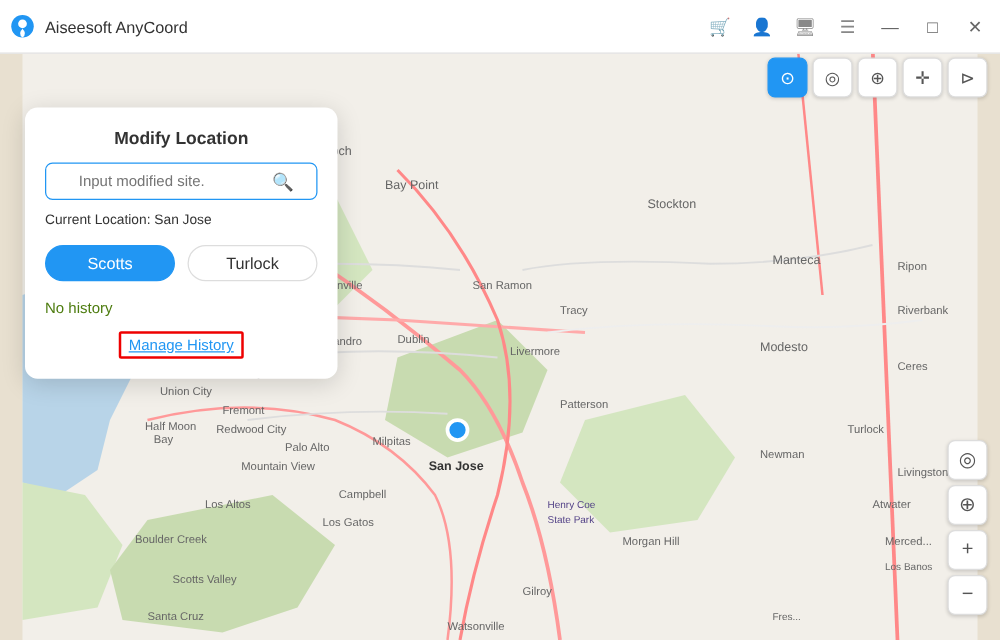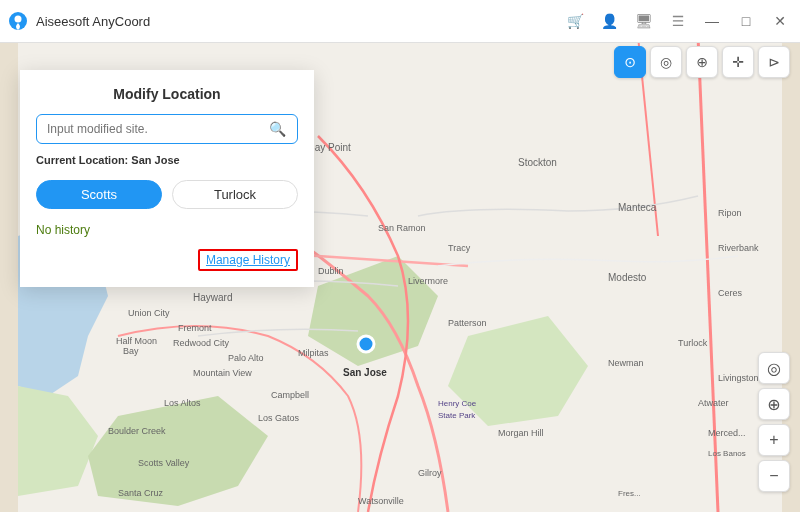--- a/index.html
+++ b/index.html
@@ -42,51 +42,51 @@
       display: flex; flex-direction: column; gap: 4px; z-index: 50;
     }
     .map-ctrl-btn {
       width: 32px; height: 32px; background: #fff; border-radius: 6px;
       border: 1px solid #ddd; display: flex; align-items: center; justify-content: center;
       cursor: pointer; font-size: 16px; color: #555; box-shadow: 0 1px 3px rgba(0,0,0,0.15);
     }
 
     
     #modify-panel {
-      position: absolute; top: 34px; left: 20px;
-      background: #fff; border-radius: 0; padding: 16px;
-      width: 294px; box-shadow: 0 4px 20px rgba(0,0,0,0.15); z-index: 200;
+      position: absolute; top: 50px; left: 20px;
+      background: #fff; border-radius: 10px; padding: 16px;
+      width: 250px; box-shadow: 0 4px 20px rgba(0,0,0,0.15); z-index: 200;
     }
     #modify-panel .panel-title {
       text-align: center; font-size: 14px; font-weight: 600; color: #333; margin-bottom: 12px;
     }
     #search-input-wrapper {
       display: flex; align-items: center; border: 1.5px solid #2196F3;
-      border-radius: 6px; padding: 6px 10px; margin-bottom: 10px; background: #fff; gap: 40px;
+      border-radius: 6px; padding: 6px 26px; margin-bottom: 10px; background: #fff;
     }
     #search-input-wrapper input {
       border: none; outline: none; flex: 1; font-size: 12px; color: #999;
       background: transparent;
     }
     #search-input-wrapper .search-icon { font-size: 14px; color: #aaa; }
     .current-location { font-size: 11px; color: #666; margin-bottom: 14px; }
-    .current-location span { color: #333; font-weight: 700; }
+    .current-location span { color: #333; font-weight: 400; }
 
     .tab-row { display: flex; gap: 10px; margin-bottom: 14px; }
     .tab-btn {
       flex: 1; padding: 6px 10px; border-radius: 20px; font-size: 13px;
       cursor: pointer; font-weight: 500; text-align: center; border: 1.5px solid #ddd;
       background: #fff; color: #333;
     }
     .tab-btn.active { background: #2196F3; color: #fff; border-color: #2196F3; }
 
     .no-history { font-size: 12px; color: #4d7c0f; margin-bottom: 12px; }
 
     .manage-history-wrapper {
-      display: flex; justify-content: flex-end;
+      display: flex; justify-content: center;
     }
     .manage-history-link {
       font-size: 12px; color: #2196F3; cursor: pointer; text-decoration: underline;
       border: 2px solid #e00; padding: 2px 6px; border-radius: 2px;
       display: inline-block;
     }
   </style>
 </head>
 <body>
 

